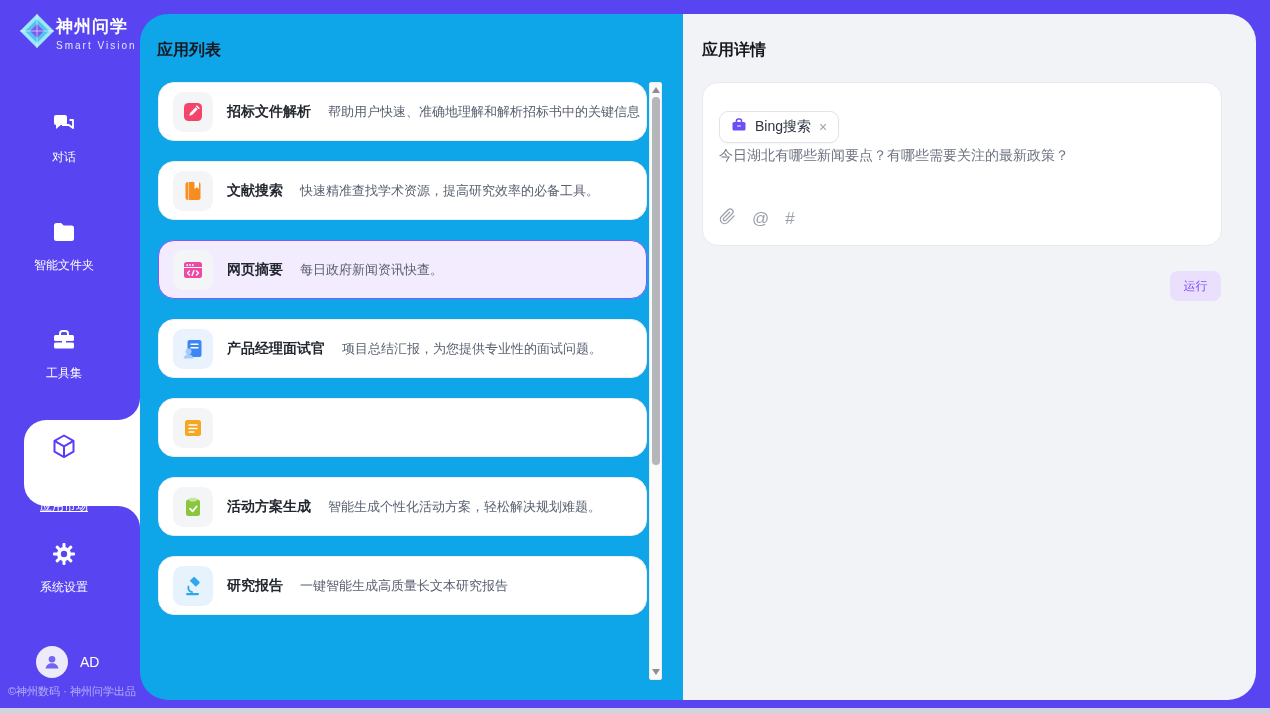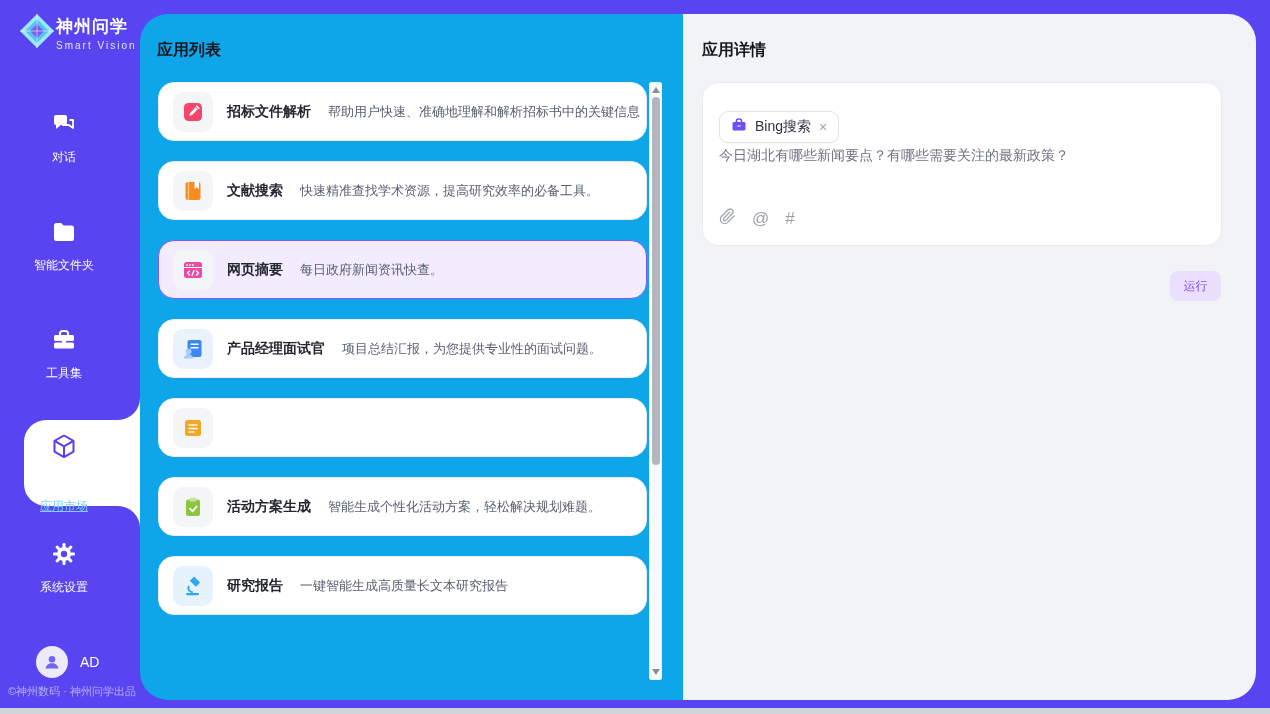--- a/index.html
+++ b/index.html
@@ -26,21 +26,21 @@
   #nav-tools  { top:326px; }
   #nav-gear   { top:540px; }
 
   .active-tab { position:absolute; left:24px; top:420px; width:116px; height:86px; background:#fff; border-radius:22px 0 0 22px; }
   .tab-curve { position:absolute; left:118px; width:22px; height:22px; background:#fff; }
   .tab-curve.top { top:398px; }
   .tab-curve.top::after { content:""; position:absolute; inset:0; background:#5845f1; border-bottom-right-radius:22px; }
   .tab-curve.bottom { top:506px; }
   .tab-curve.bottom::after { content:""; position:absolute; inset:0; background:#5845f1; border-top-right-radius:22px; }
   #nav-market { top:432px; z-index:2; }
-  #nav-market .nav-label { color:#7dd3fc; text-decoration:underline;margin-top:25px; }
+  #nav-market .nav-label { color:#ffffff; text-decoration:underline;margin-top:25px; }
 
   .user-row { position:absolute; left:36px; top:646px; display:flex; align-items:center; gap:12px; cursor:pointer; }
   .avatar { width:32px; height:32px; border-radius:50%; background:#eceafb; display:flex; align-items:center; justify-content:center; }
   .user-name { font-size:14px; color:#fff; }
   .footer-note { position:absolute; left:8px; top:684px; font-size:11px; color:rgba(255,255,255,.55); white-space:nowrap; }
 
   
   .content { position:absolute; left:140px; top:14px; width:1116px; height:686px; border-radius:28px; overflow:hidden; display:flex; z-index:1; }
   .list-panel { width:543px; background:#0ea5e9; position:relative; flex:none; }
   .detail-panel { flex:1; background:#f2f3f7; position:relative; }

